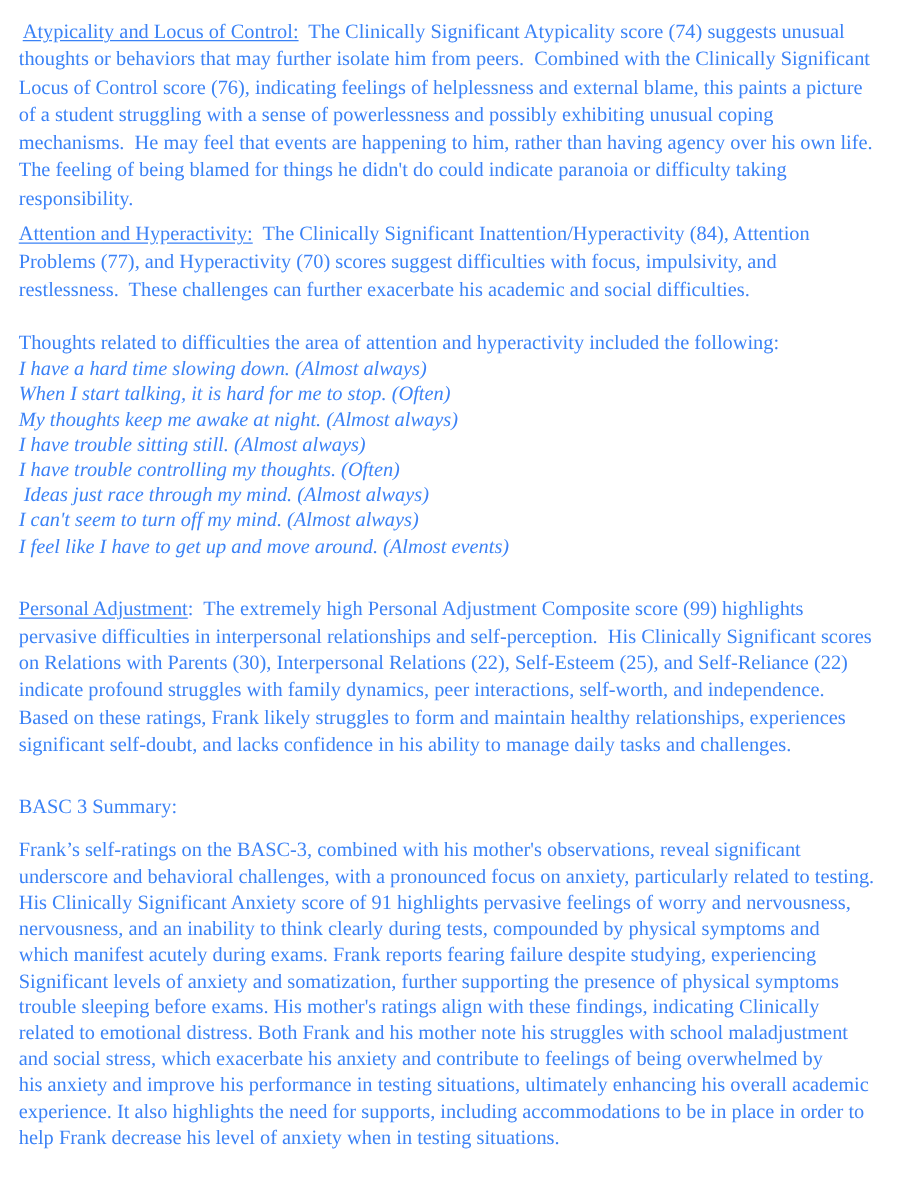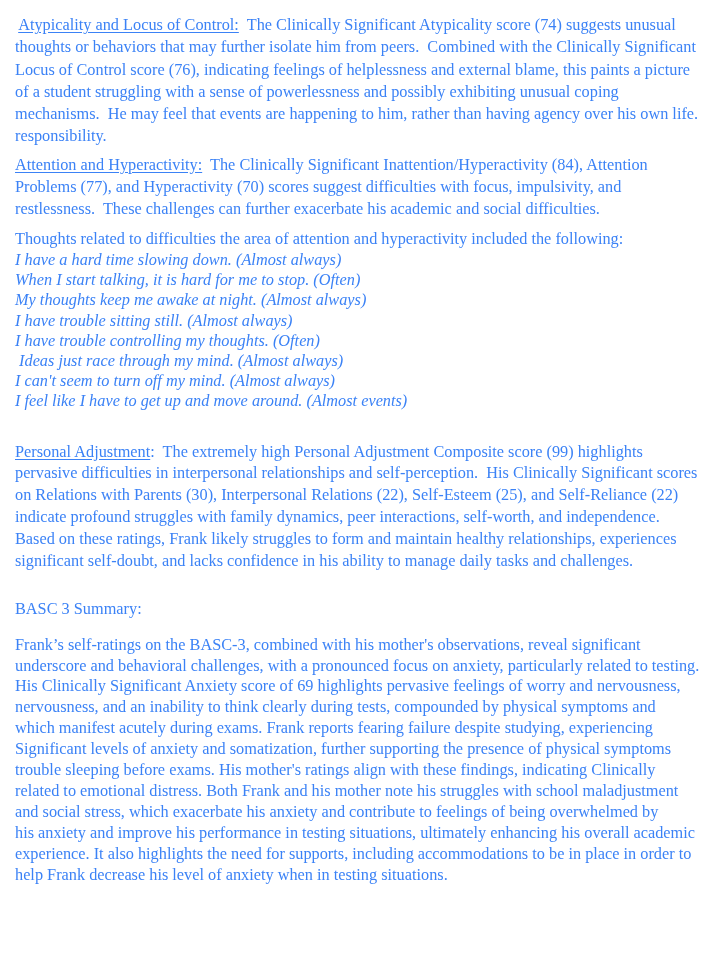--- a/index.html
+++ b/index.html
@@ -33,28 +33,29 @@
 </head>
 <body>
 
 <div class="page" style="background: rgb(255, 255, 255); color: #3b82f6;">
     <div class="block" style="margin-top: 0px; line-height: 22.3px;">
       <div class="line"><span class="seg-n"> </span><span class="seg-u">Atypicality and Locus of Control:</span><span class="seg-n">  The Clinically Significant Atypicality score (74) suggests unusual</span></div>
       <div class="line"><span class="seg-n">thoughts or behaviors that may further isolate him from peers.  Combined with the Clinically Significant</span></div>
       <div class="line"><span class="seg-n">Locus of Control score (76), indicating feelings of helplessness and external blame, this paints a picture</span></div>
       <div class="line"><span class="seg-n">of a student struggling with a sense of powerlessness and possibly exhibiting unusual coping</span></div>
       <div class="line"><span class="seg-n">mechanisms.  He may feel that events are happening to him, rather than having agency over his own life.</span></div>
+      <div class="line"><span class="seg-n">The feeling of being blamed for things he didn't do could indicate paranoia or difficulty taking</span></div>
       <div class="line"><span class="seg-n">responsibility.</span></div>
     </div>
     <div class="block" style="margin-top: 6px; line-height: 22.3px;">
       <div class="line"><span class="seg-u">Attention and Hyperactivity:</span><span class="seg-n">  The Clinically Significant Inattention/Hyperactivity (84), Attention</span></div>
       <div class="line"><span class="seg-n">Problems (77), and Hyperactivity (70) scores suggest difficulties with focus, impulsivity, and</span></div>
       <div class="line"><span class="seg-n">restlessness.  These challenges can further exacerbate his academic and social difficulties.</span></div>
     </div>
-    <div class="block" style="margin-top: 7px; line-height: 22.3px;">
+    <div class="block" style="margin-top: 20px; line-height: 22.3px;">
       <div class="line"><span class="seg-n">Thoughts related to difficulties the area of attention and hyperactivity included the following:</span></div>
     </div>
     <div class="block" style="margin-top: 0px; line-height: 20.2px;">
       <div class="line"><span class="seg-i">I have a hard time slowing down. (Almost always)</span></div>
       <div class="line"><span class="seg-i">When I start talking, it is hard for me to stop. (Often)</span></div>
       <div class="line"><span class="seg-i">My thoughts keep me awake at night. (Almost always)</span></div>
       <div class="line"><span class="seg-i">I have trouble sitting still. (Almost always)</span></div>
       <div class="line"><span class="seg-i">I have trouble controlling my thoughts. (Often)</span></div>
       <div class="line"><span class="seg-i"> Ideas just race through my mind. (Almost always)</span></div>
       <div class="line"><span class="seg-i">I can't seem to turn off my mind. (Almost always)</span></div>
@@ -67,21 +68,21 @@
       <div class="line"><span class="seg-n">indicate profound struggles with family dynamics, peer interactions, self-worth, and independence.</span></div>
       <div class="line"><span class="seg-n">Based on these ratings, Frank likely struggles to form and maintain healthy relationships, experiences</span></div>
       <div class="line"><span class="seg-n">significant self-doubt, and lacks confidence in his ability to manage daily tasks and challenges.</span></div>
     </div>
     <div class="block" style="margin-top: 27px; line-height: 22.3px;">
       <div class="line"><span class="seg-n">BASC 3 Summary:</span></div>
     </div>
     <div class="block" style="margin-top: 14px; line-height: 20.9px;">
       <div class="line"><span class="seg-n">Frank’s self-ratings on the BASC-3, combined with his mother's observations, reveal significant</span></div>
       <div class="line"><span class="seg-n">underscore and behavioral challenges, with a pronounced focus on anxiety, particularly related to testing.</span></div>
-      <div class="line"><span class="seg-n">His Clinically Significant Anxiety score of 69 highlights pervasive feelings of worry and nervousness,</span></div>
+      <div class="line"><span class="seg-n">His Clinically Significant Anxiety score of 91 highlights pervasive feelings of worry and nervousness,</span></div>
       <div class="line"><span class="seg-n">nervousness, and an inability to think clearly during tests, compounded by physical symptoms and</span></div>
       <div class="line"><span class="seg-n">which manifest acutely during exams. Frank reports fearing failure despite studying, experiencing</span></div>
       <div class="line"><span class="seg-n">Significant levels of anxiety and somatization, further supporting the presence of physical symptoms</span></div>
       <div class="line"><span class="seg-n">trouble sleeping before exams. His mother's ratings align with these findings, indicating Clinically</span></div>
       <div class="line"><span class="seg-n">related to emotional distress. Both Frank and his mother note his struggles with school maladjustment</span></div>
       <div class="line"><span class="seg-n">and social stress, which exacerbate his anxiety and contribute to feelings of being overwhelmed by</span></div>
       <div class="line"><span class="seg-n">his anxiety and improve his performance in testing situations, ultimately enhancing his overall academic</span></div>
       <div class="line"><span class="seg-n">experience. It also highlights the need for supports, including accommodations to be in place in order to</span></div>
       <div class="line"><span class="seg-n">help Frank decrease his level of anxiety when in testing situations.</span></div>
     </div>

